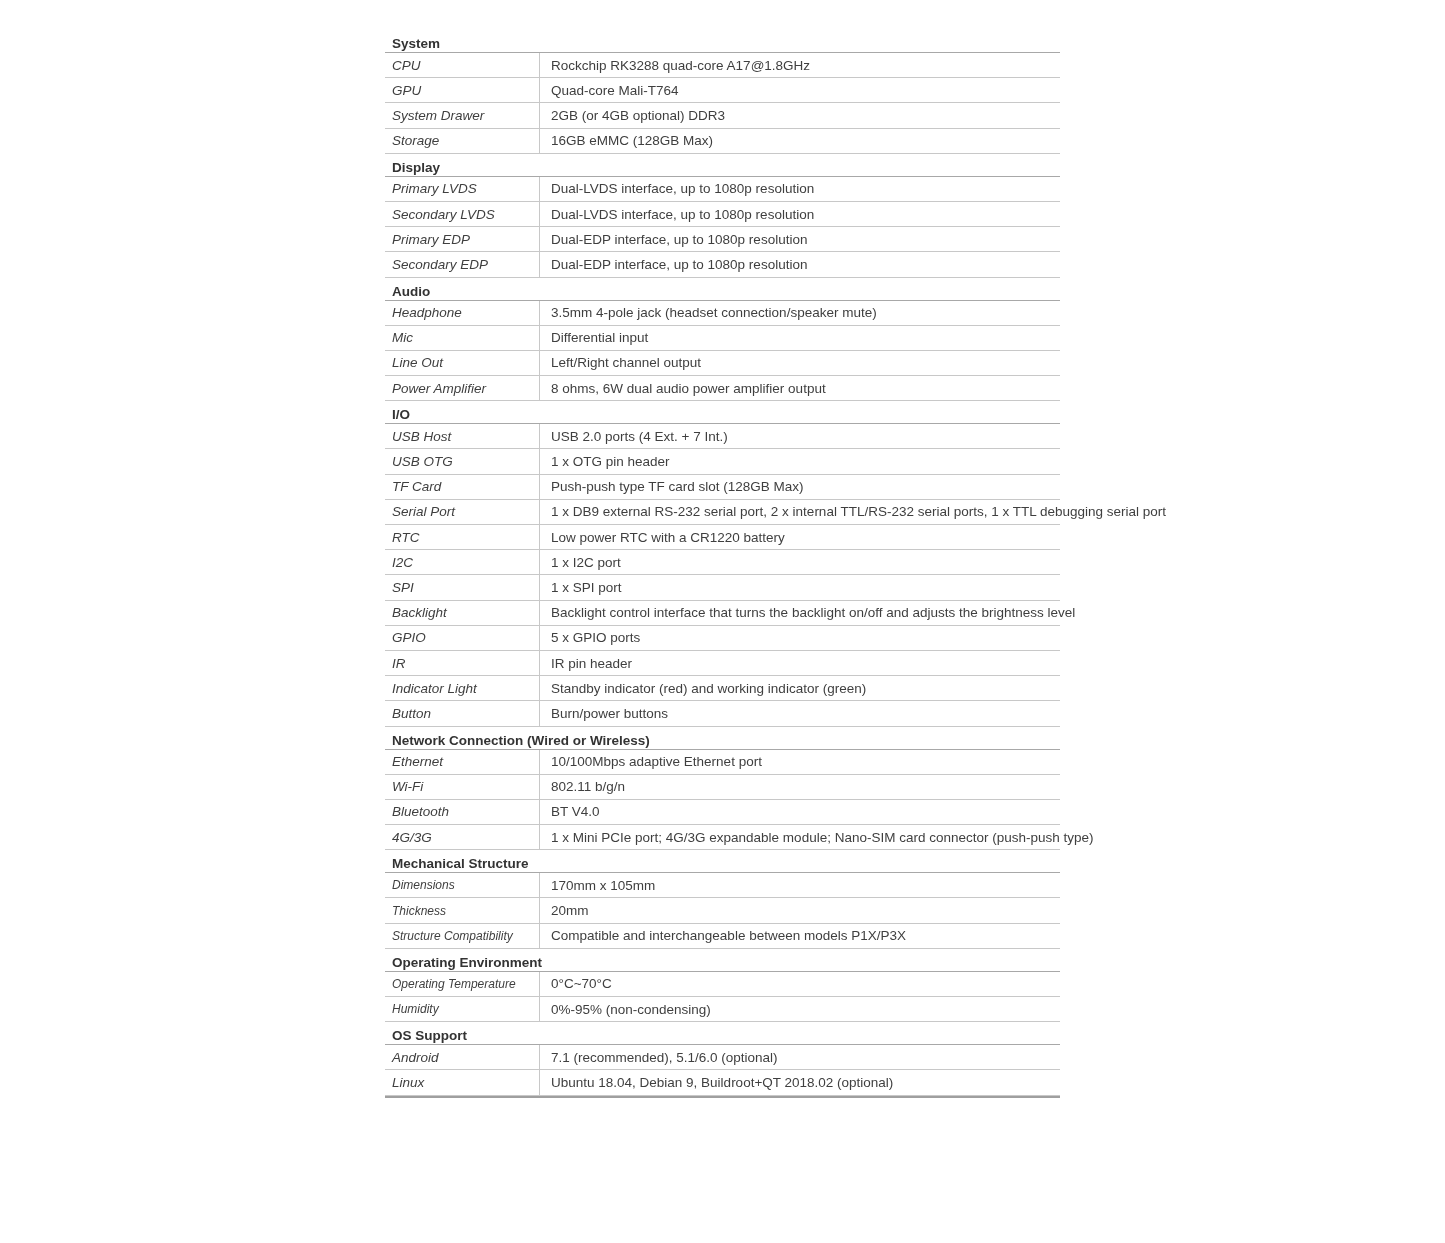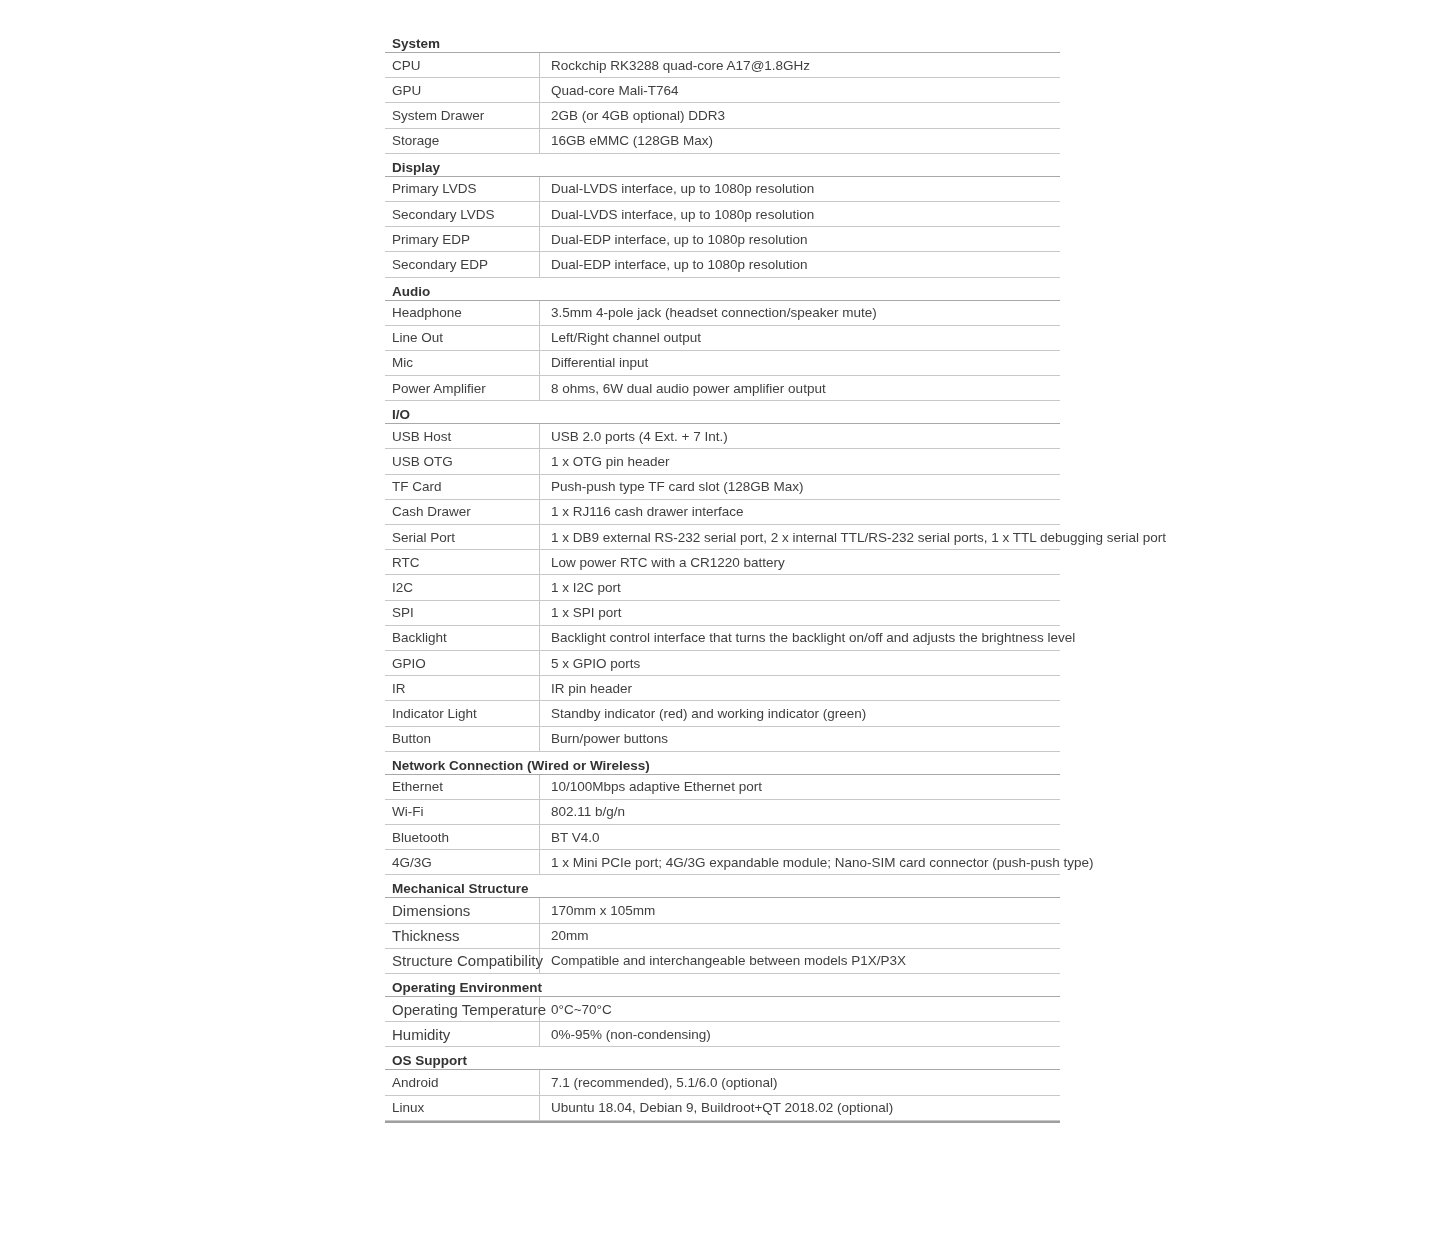--- a/index.html
+++ b/index.html
@@ -25,27 +25,27 @@
   }
   .spec-row{
     display:flex;align-items:center;height:25.2px;
     border-bottom:1px solid var(--row-line);
   }
   .spec-label{
     flex:0 0 155px;width:155px;padding-left:7px;
     font-size:13.5px;color:var(--text);
     border-right:1px solid var(--row-line);
     white-space:nowrap;overflow:visible;
-    align-self:stretch;display:flex;align-items:center;
+    align-self:stretch;display:flex;align-items:center;font-style:italic;
   }
   .spec-value{
     padding-left:11px;font-size:13.5px;color:var(--text);
     white-space:nowrap;overflow:visible;
   }
-  .spec-row.large .spec-label{font-size:15px;color:var(--text);}
+  .spec-row.large .spec-label{font-size:12px;color:var(--text);}
 </style>
 </head>
 <body style="background: rgb(255, 255, 255);">
 
 <div class="spec-table">
     <div>
       <div class="section-title">System</div>
       <div class="spec-row">
         <div class="spec-label">CPU</div>
         <div class="spec-value">Rockchip RK3288 quad-core A17@1.8GHz</div>
@@ -82,49 +82,45 @@
         <div class="spec-value">Dual-EDP interface, up to 1080p resolution</div>
       </div>
     </div>
     <div>
       <div class="section-title">Audio</div>
       <div class="spec-row">
         <div class="spec-label">Headphone</div>
         <div class="spec-value">3.5mm 4-pole jack (headset connection/speaker mute)</div>
       </div>
       <div class="spec-row">
+        <div class="spec-label">Mic</div>
+        <div class="spec-value">Differential input</div>
+      </div>
+      <div class="spec-row">
         <div class="spec-label">Line Out</div>
         <div class="spec-value">Left/Right channel output</div>
       </div>
       <div class="spec-row">
-        <div class="spec-label">Mic</div>
-        <div class="spec-value">Differential input</div>
-      </div>
-      <div class="spec-row">
         <div class="spec-label">Power Amplifier</div>
         <div class="spec-value">8 ohms, 6W dual audio power amplifier output</div>
       </div>
     </div>
     <div>
       <div class="section-title">I/O</div>
       <div class="spec-row">
         <div class="spec-label">USB Host</div>
         <div class="spec-value">USB 2.0 ports (4 Ext. + 7 Int.)</div>
       </div>
       <div class="spec-row">
         <div class="spec-label">USB OTG</div>
         <div class="spec-value">1 x OTG pin header</div>
       </div>
       <div class="spec-row">
         <div class="spec-label">TF Card</div>
         <div class="spec-value">Push-push type TF card slot (128GB Max)</div>
-      </div>
-      <div class="spec-row">
-        <div class="spec-label">Cash Drawer</div>
-        <div class="spec-value">1 x RJ116 cash drawer interface</div>
       </div>
       <div class="spec-row">
         <div class="spec-label">Serial Port</div>
         <div class="spec-value">1 x DB9 external RS-232 serial port, 2 x internal TTL/RS-232 serial ports, 1 x TTL debugging serial port</div>
       </div>
       <div class="spec-row">
         <div class="spec-label">RTC</div>
         <div class="spec-value">Low power RTC with a CR1220 battery</div>
       </div>
       <div class="spec-row">

